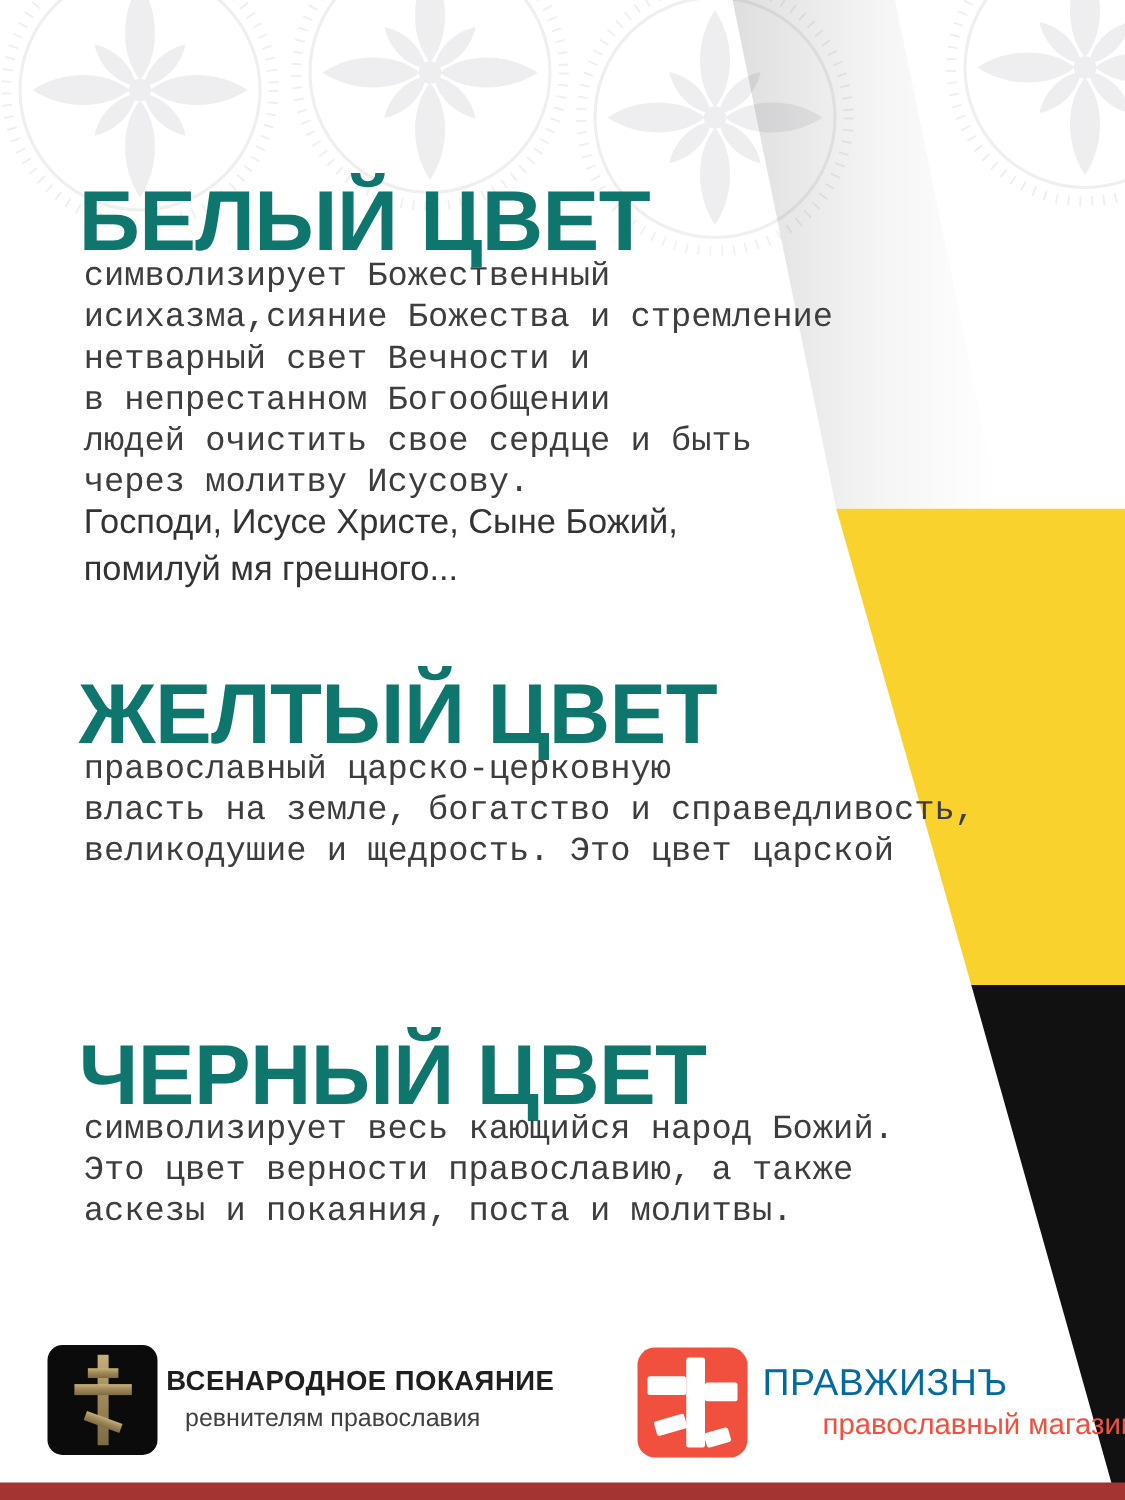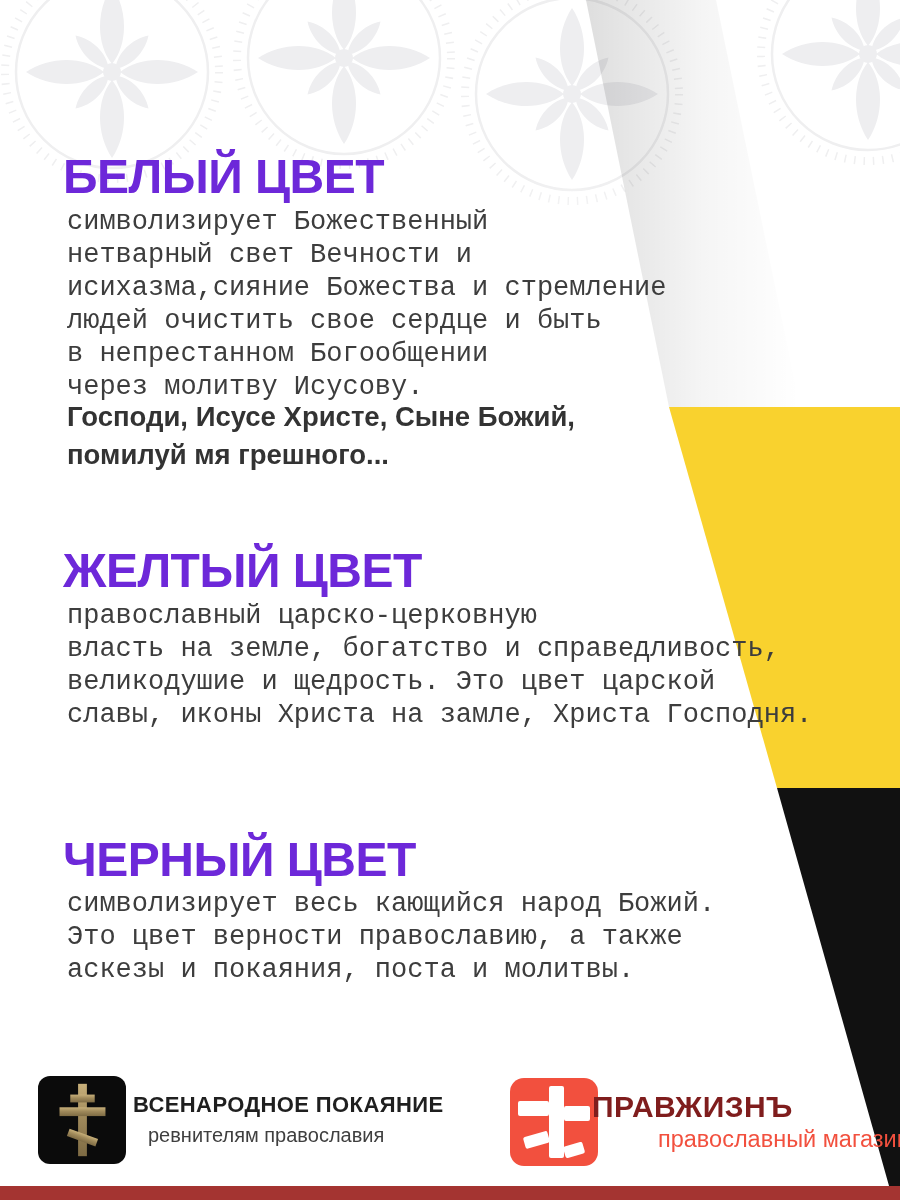--- a/index.html
+++ b/index.html
@@ -4,37 +4,37 @@
 <style>
   html,body{margin:0;padding:0;}
   body{width:900px;height:1200px;position:relative;overflow:hidden;
        background:#ffffff;font-family:"Liberation Sans","DejaVu Sans",sans-serif;}
   .layer{position:absolute;left:0;top:0;}
   
   #ornament-wrap{position:absolute;left:0;top:0;width:900px;height:320px;
     -webkit-mask-image:linear-gradient(#000 55%,transparent 100%);
     mask-image:linear-gradient(#000 55%,transparent 100%);}
   
-  .sec-heading{position:absolute;left:63px;font-weight:bold;font-size:48px;
-    line-height:62px;letter-spacing:-0.5px;color:#6d28d9;white-space:nowrap;}
+  .sec-heading{position:absolute;left:63px;font-weight:bold;font-size:68px;
+    line-height:62px;letter-spacing:-0.5px;color:#0f766e;white-space:nowrap;}
   
   .sec-body{position:absolute;left:67px;font-size:27px;line-height:33px;
     color:#3d3d3d;white-space:nowrap;font-family:Liberation Mono, monospace;}
   .prayer{position:absolute;left:67px;font-size:27.5px;line-height:38px;
-    color:#333333;font-weight:bold;white-space:nowrap;}
+    color:#333333;font-weight:normal;white-space:nowrap;}
   
   .logo-square{position:absolute;border-radius:12px;}
   #black-logo-square{left:38px;top:1076px;width:88px;height:88px;background:#0b0b0b;}
   #red-logo-square{left:510px;top:1078px;width:88px;height:88px;background:#f2503e;border-radius:14px;}
   #footer-left-title{position:absolute;left:133px;top:1092px;font-size:22px;
     font-weight:bold;letter-spacing:0.4px;color:#1f1f1f;white-space:nowrap;}
   #footer-left-subtitle{position:absolute;left:148px;top:1124px;font-size:20px;
     color:#3f3f3f;white-space:nowrap;}
-  #footer-right-title{position:absolute;left:592px;top:1090px;font-size:30px;
-    font-weight:bold;letter-spacing:0.5px;color:#7f1d1d;white-space:nowrap;}
+  #footer-right-title{position:absolute;left:610px;top:1090px;font-size:30px;
+    font-weight:normal;letter-spacing:0.5px;color:#0369a1;white-space:nowrap;}
   #footer-right-subtitle{position:absolute;left:610px;top:1126px;font-size:23.5px;
     color:#f2503e;white-space:nowrap;margin-left:48px;}
   #bottom-bar{position:absolute;left:0;top:1186px;width:900px;height:14px;background:#a43431;}
 </style>
 </head>
 <body>
 
 <div id="ornament-wrap">
   <svg width="900" height="320" viewBox="0 0 900 320">
     <defs>
@@ -75,37 +75,36 @@
     </linearGradient>
   </defs>
   <polygon points="586,0 669,407 800,407 716,0" fill="url(#shadowGrad)"></polygon>
   <polygon points="669,407 900,407 900,788 777,788" fill="#f9d22e"></polygon>
   <polygon points="777,788 900,788 900,1200 893,1200" fill="#111111"></polygon>
 </svg>
 
 <div class="sec-heading" style="top:146px">БЕЛЫЙ ЦВЕТ</div>
 <div class="sec-body" style="top:206px">
   <div>символизирует Божественный</div>
+  <div>исихазма,сияние Божества и стремление</div>
   <div>нетварный свет Вечности и</div>
-  <div>исихазма,сияние Божества и стремление</div>
+  <div>в непрестанном Богообщении</div>
   <div>людей очистить свое сердце и быть</div>
-  <div>в непрестанном Богообщении</div>
   <div>через молитву Исусову.</div>
 </div>
 <div class="prayer" style="top:398px">
   <div>Господи, Исусе Христе, Сыне Божий,</div>
   <div>помилуй мя грешного...</div>
 </div>
 
 <div class="sec-heading" style="top:540px">ЖЕЛТЫЙ ЦВЕТ</div>
 <div class="sec-body" style="top:600px">
   <div>православный царско-церковную</div>
   <div>власть на земле, богатство и справедливость,</div>
   <div>великодушие и щедрость. Это цвет царской</div>
-  <div>славы, иконы Христа на замле, Христа Господня.</div>
 </div>
 
 <div class="sec-heading" style="top:829px">ЧЕРНЫЙ ЦВЕТ</div>
 <div class="sec-body" style="top:888px">
   <div>символизирует весь кающийся народ Божий.</div>
   <div>Это цвет верности православию, а также</div>
   <div>аскезы и покаяния, поста и молитвы.</div>
 </div>
 
 <div class="logo-square" id="black-logo-square">

